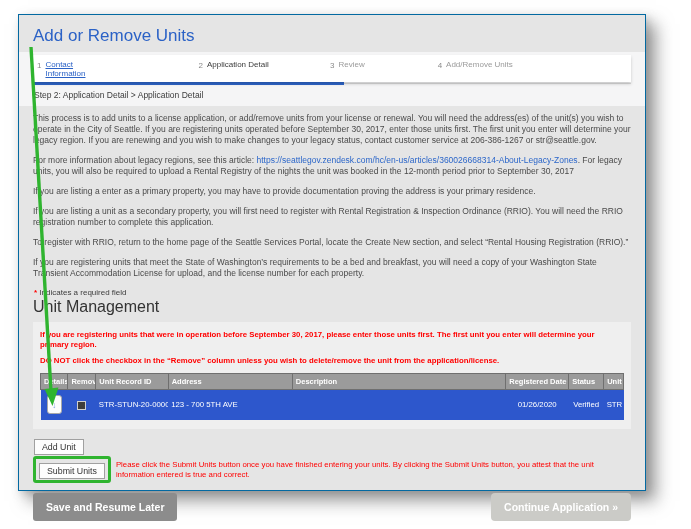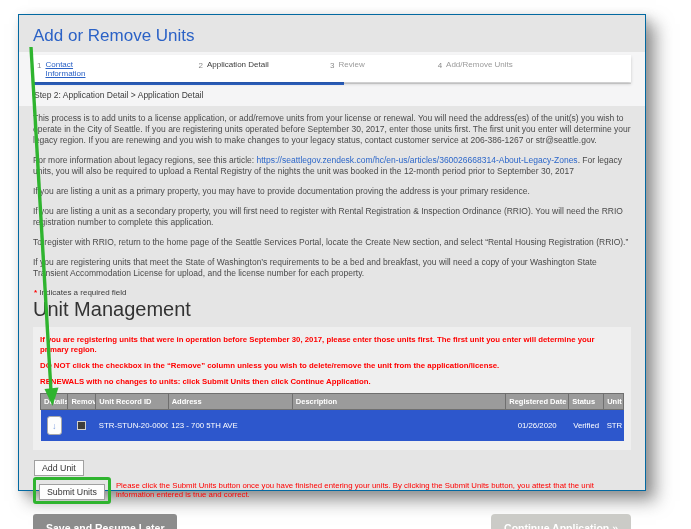--- a/index.html
+++ b/index.html
@@ -29,21 +29,21 @@
   .step-underline .blue { width: 52%; background: #2d64c8; height: 3px; }
   .step-underline .gray { width: 48%; background: #d9d9d9; height: 1px; margin-top: 1px; }
   .breadcrumb { font-size: 8.5px; color: #3c3c3c; padding: 5px 1px 4px 1px; }
 
   .intro { margin-top: 7px; }
   .intro p { font-size: 8.5px; line-height: 11px; color: #4a4a4a; margin-bottom: 9px; }
   .intro a { color: #2b66c9; text-decoration: none; }
 
   .required-note { font-size: 8px; color: #3c3c3c; margin: 2px 0 1px 1px; }
   .required-note .star { color: #ff0000; font-weight: bold; }
-  .um-heading { font-size: 20px; color: #333333; font-weight: 400; margin: 1px 0 6px 0; }
+  .um-heading { font-size: 16px; color: #333333; font-weight: 400; margin: 1px 0 6px 0; }
 
   .um-panel { background: #efefef; padding: 8px 7px 9px 7px; }
   .warn { color: #ff0000; font-weight: bold; font-size: 7.8px; margin-bottom: 6px; line-height: 1.25; }
   .warn:last-of-type { margin-bottom: 7px; }
 
   table.units { width: 100%; border-collapse: collapse; table-layout: fixed; }
   table.units th {
     background: #9b9b9b; color: #ffffff; font-size: 7.5px; font-weight: bold;
     text-align: left; padding: 3px 3px; border: 1px solid #6f6f6f; white-space: nowrap; overflow: hidden; }
   table.units td { background: #2d57cc; color: #ffffff; font-size: 7.8px;
@@ -108,37 +108,36 @@
     <div class="step-underline">
       <div class="blue"></div>
       <div class="gray"></div>
     </div>
     <div class="breadcrumb">Step 2: Application Detail &gt; Application Detail</div>
   </div>
 
   <div class="intro">
     <p>This process is to add units to a license application, or add/remove units from your license or renewal. You will need the address(es) of the unit(s) you wish to operate in the City of Seattle. If you are registering units operated before September 30, 2017, enter those units first. The first unit you enter will determine your legacy region. If you are renewing and you wish to make changes to your legacy status, contact customer service at 206-386-1267 or str@seattle.gov.</p>
     <p><span>For more information about legacy regions, see this article: </span><a href="#">https://seattlegov.zendesk.com/hc/en-us/articles/360026668314-About-Legacy-Zones</a><span>. For legacy units, you will also be required to upload a Rental Registry of the nights the unit was booked in the 12-month period prior to September 30, 2017</span></p>
-    <p>If you are listing a unit as a primary property, you may have to provide documentation proving the address is your primary residence.</p>
+    <p>If you are listing a enter as a primary property, you may have to provide documentation proving the address is your primary residence.</p>
     <p>If you are listing a unit as a secondary property, you will first need to register with Rental Registration &amp; Inspection Ordinance (RRIO). You will need the RRIO registration number to complete this application.</p>
     <p>To register with RRIO, return to the home page of the Seattle Services Portal, locate the Create New section, and select “Rental Housing Registration (RRIO).”</p>
     <p>If you are registering units that meet the State of Washington’s requirements to be a bed and breakfast, you will need a copy of your Washington State Transient Accommodation License for upload, and the license number for each property.</p>
   </div>
 
   <div class="required-note">
     <span class="star">*</span>
     <span>Indicates a required field</span>
   </div>
 
   <h2 class="um-heading">Unit Management</h2>
 
   <div class="um-panel">
     <div class="warn">If you are registering units that were in operation before September 30, 2017, please enter those units first. The first unit you enter will determine your primary region.</div>
     <div class="warn">DO NOT click the checkbox in the “Remove” column unless you wish to delete/remove the unit from the application/license.</div>
-    <div class="warn">RENEWALS with no changes to units: click Submit Units then click Continue Application.</div>
 
     <table class="units">
       <colgroup>
         <col class="col-details">
           <col class="col-remove">
           <col class="col-uid">
           <col class="col-addr">
         <col class="col-desc">
           <col class="col-date">
           <col class="col-status">

